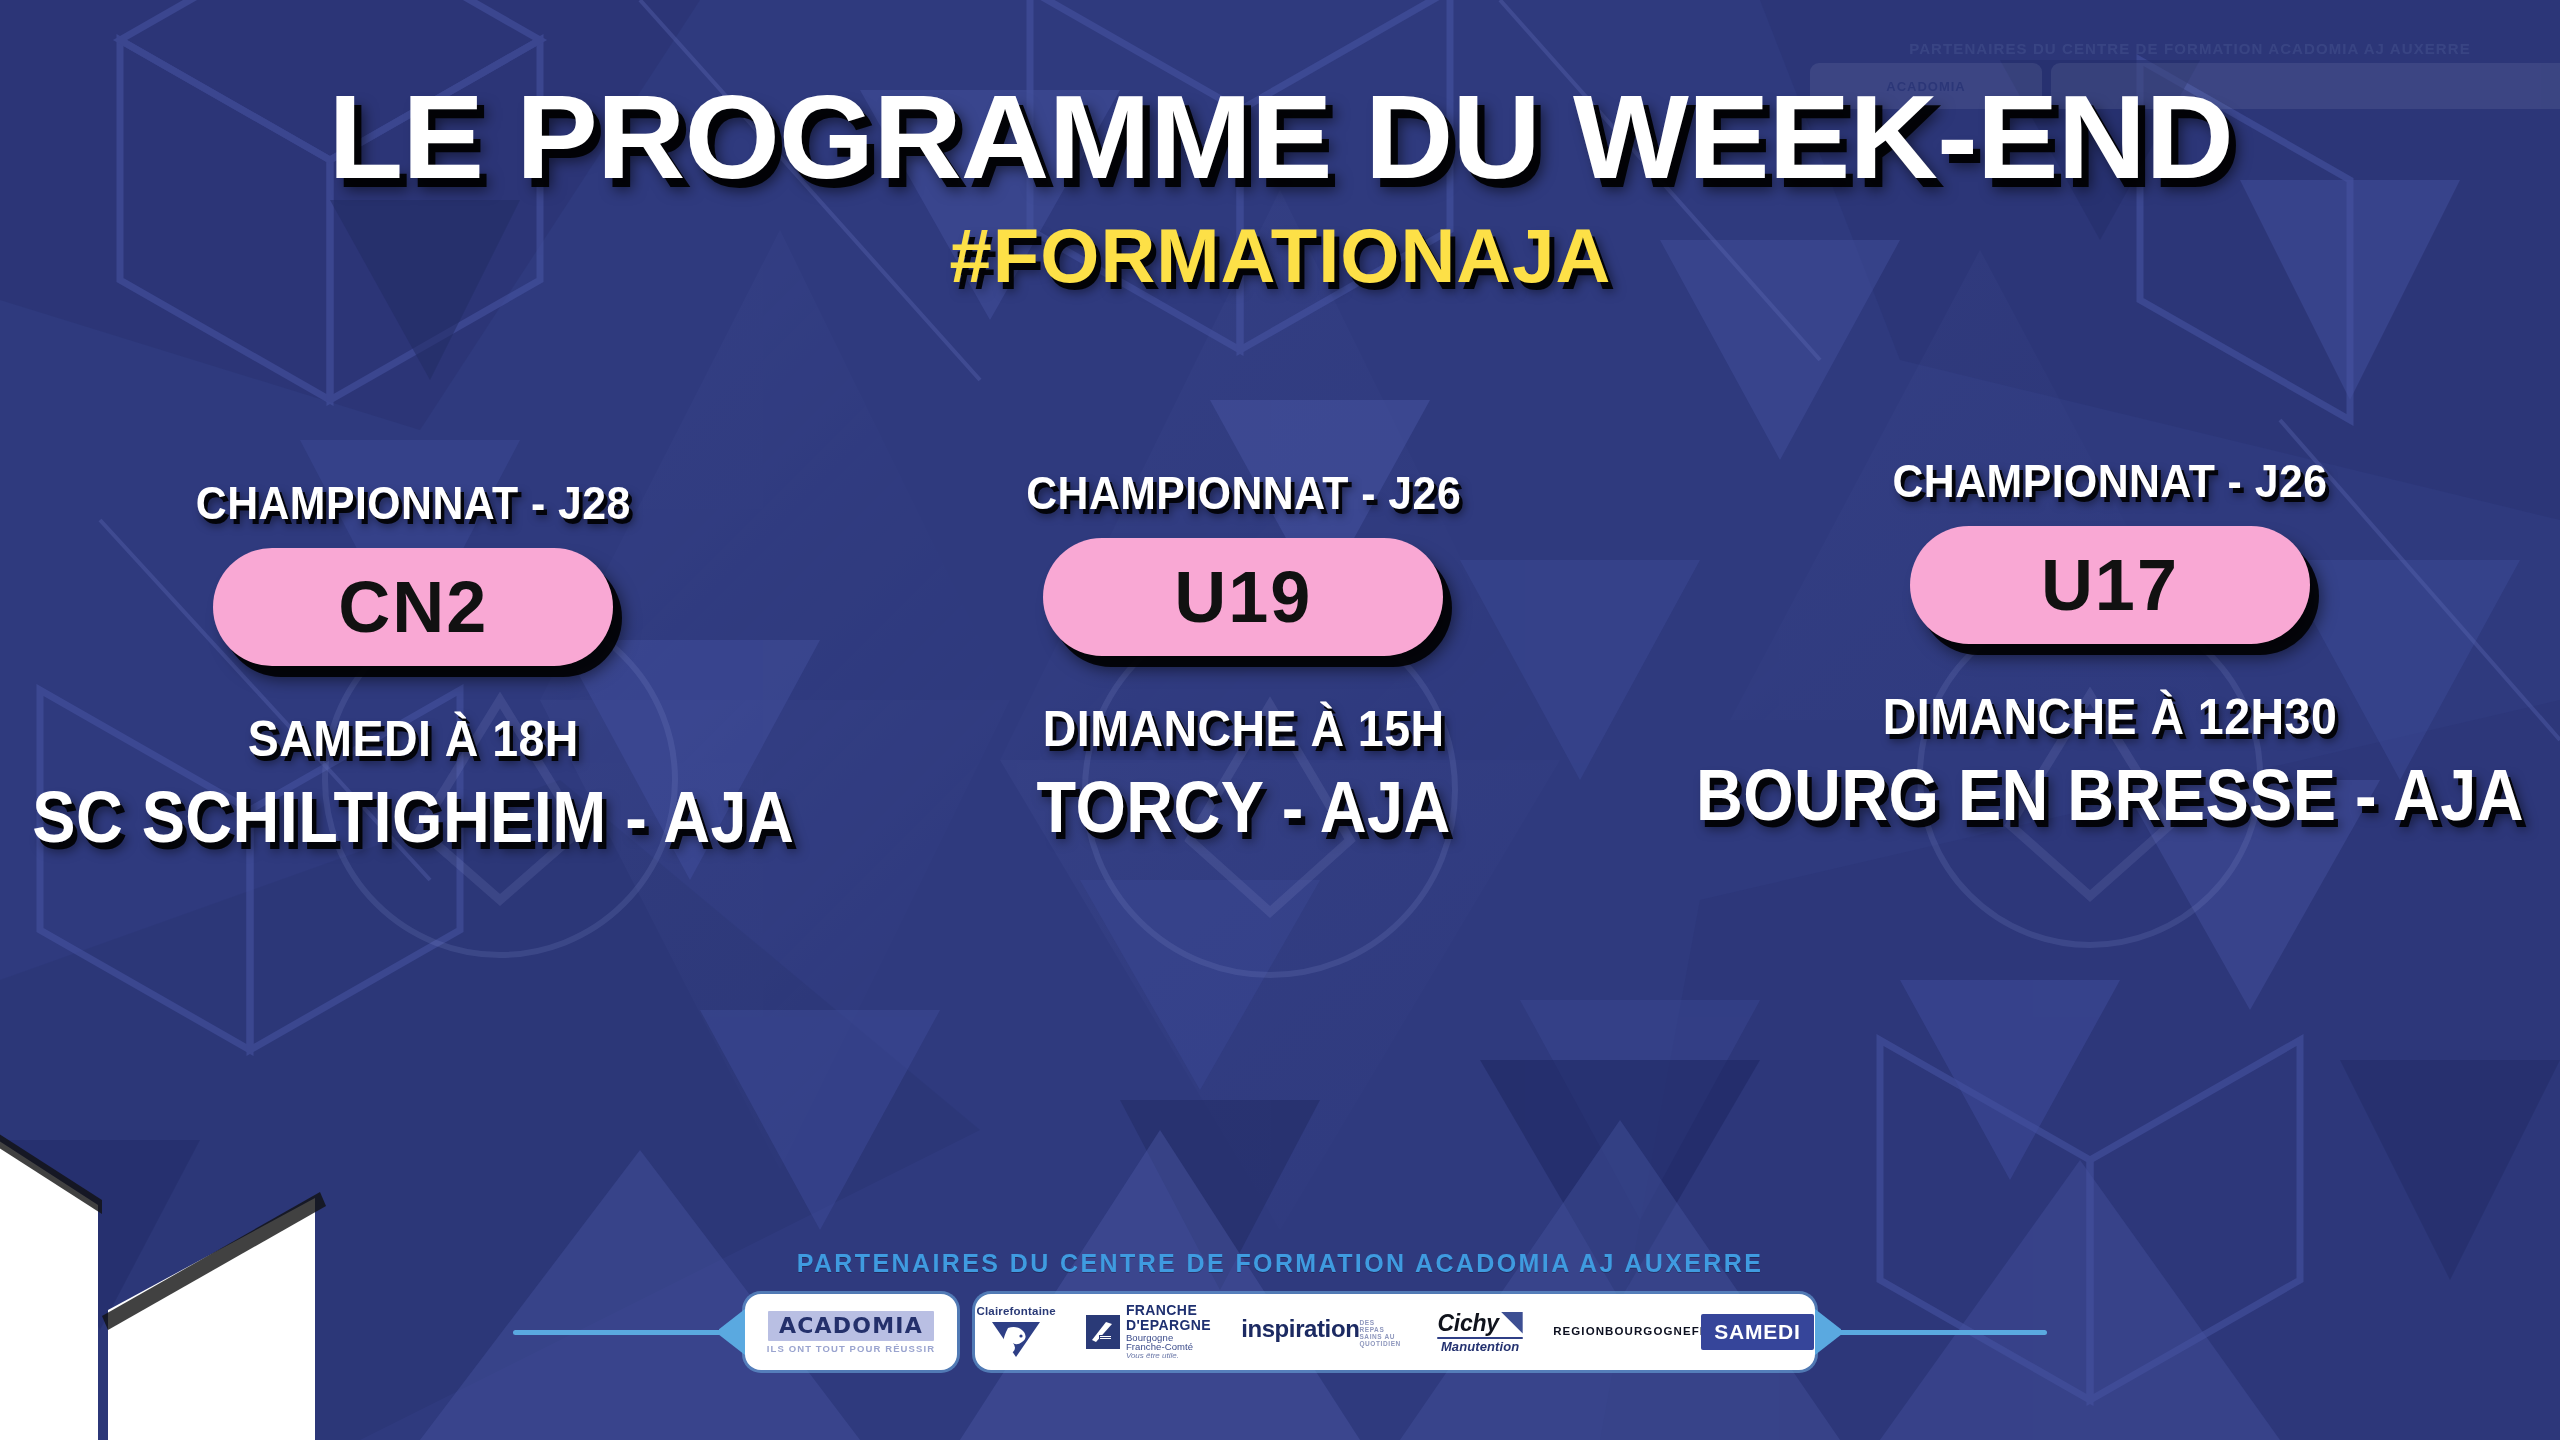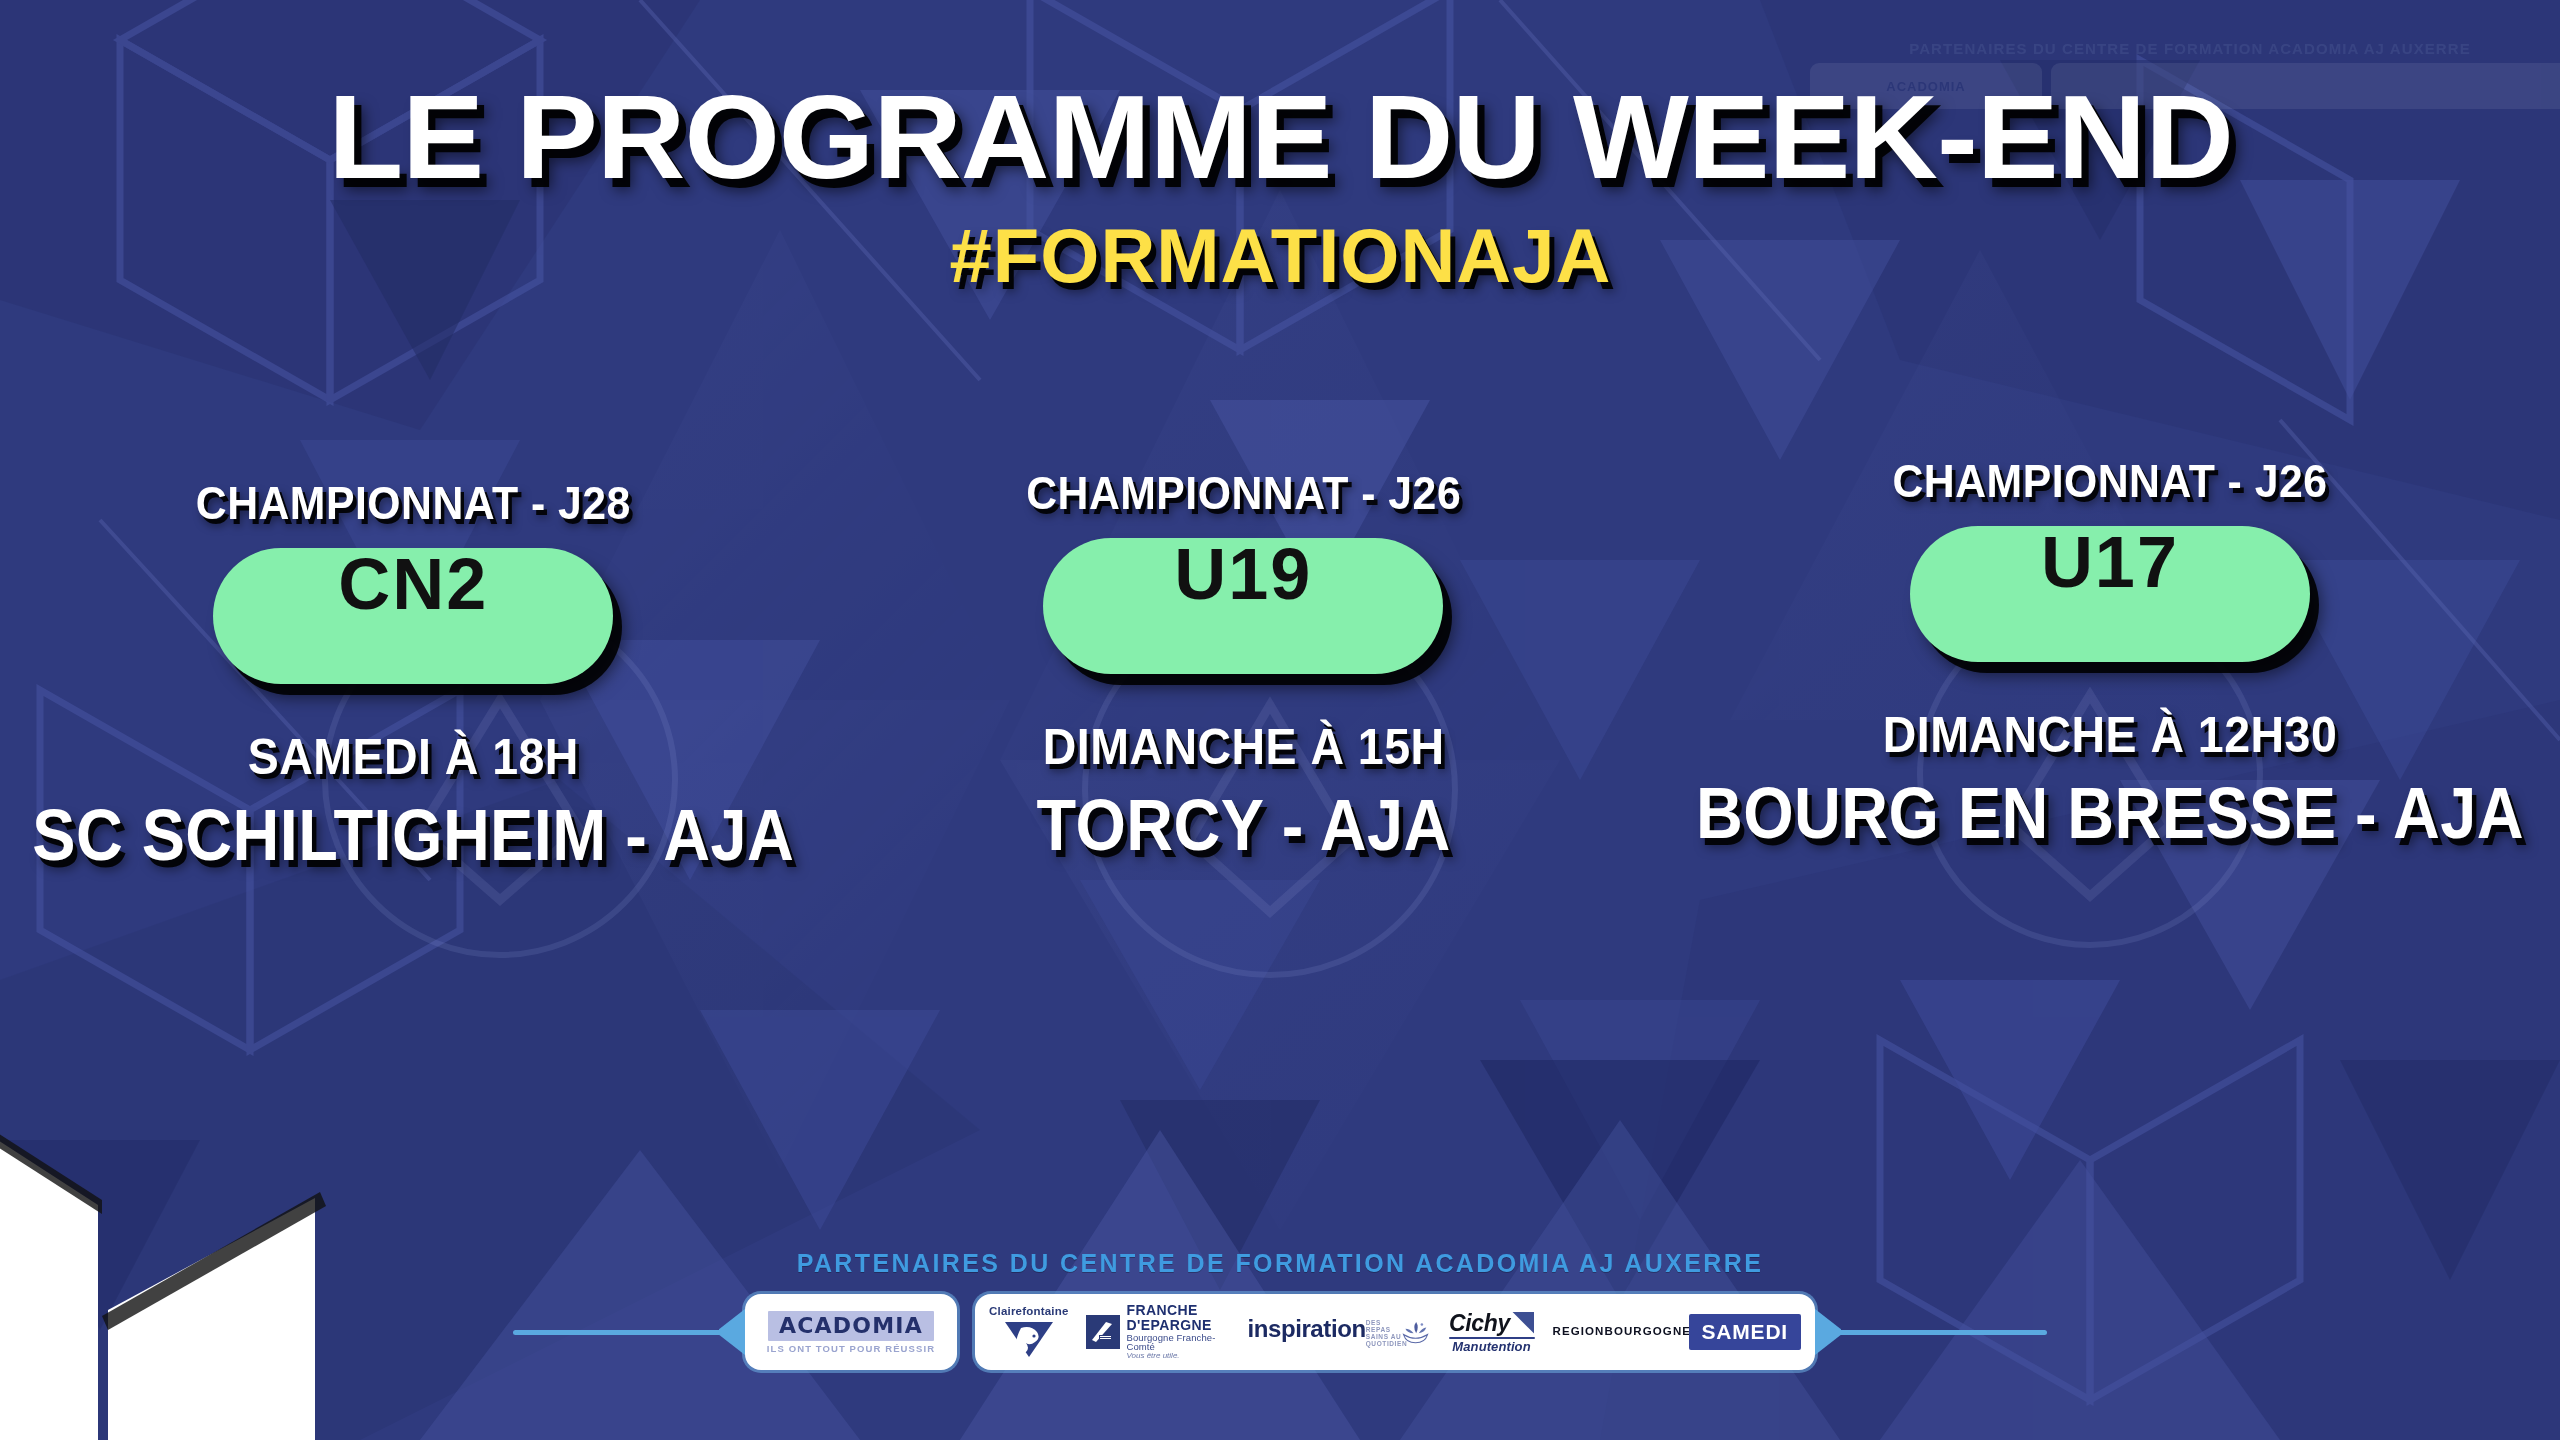--- a/index.html
+++ b/index.html
@@ -71,24 +71,24 @@
   .comp{
     color:#ffffff;font-weight:700;font-size:46px;line-height:1;
     letter-spacing:.5px;white-space:nowrap;
     transform:scaleX(.93);
     text-shadow:
       4px 5px 0 rgba(0,0,0,.9),
       5px 7px 9px rgba(0,0,0,.5);
   }
 
   .pill{
-    display:inline-flex;align-items:flex-start;justify-content:center;
+    display:inline-flex;align-items:center;justify-content:center;
     margin-top:22px;
-    background:#86efac;border-radius:999px;
-    min-width:400px;height:136px;padding:0 58px;
+    background:#f9a8d4;border-radius:999px;
+    min-width:400px;height:118px;padding:0 58px;
     box-shadow:
       9px 11px 0 rgba(0,0,0,.88),
       11px 14px 16px rgba(0,0,0,.5);
   }
   .pill-label{
     color:#111111;font-weight:700;font-size:72px;line-height:1;
     letter-spacing:2px;white-space:nowrap;
   }
 
   .when{
@@ -135,21 +135,21 @@
   .rail-cap.l{clip-path:polygon(0% 44%,100% 0%,100% 100%,0% 56%);}
   .rail-cap.r{clip-path:polygon(0% 0%,100% 44%,100% 56%,0% 100%);}
 
   .pbox{
     background:#ffffff;border-radius:16px;
     box-shadow:0 0 0 3px rgba(110,175,225,.55);
     display:flex;align-items:center;justify-content:center;
     height:76px;padding:0 14px;
   }
   .pbox-acad{width:212px;margin-right:18px;}
-  .pbox-main{width:840px;gap:18px;}
+  .pbox-main{width:840px;gap:30px;}
 
   
   .acad{display:flex;flex-direction:column;align-items:center;gap:3px;}
   .acad-mark{
     background:#b9bfe3;padding:4px 11px;border-radius:1px;
   }
   .acad-word{
     color:#24306b;font-weight:700;font-size:22px;letter-spacing:1.2px;line-height:1;
     font-family:"DejaVu Sans","Liberation Sans",sans-serif;
   }

